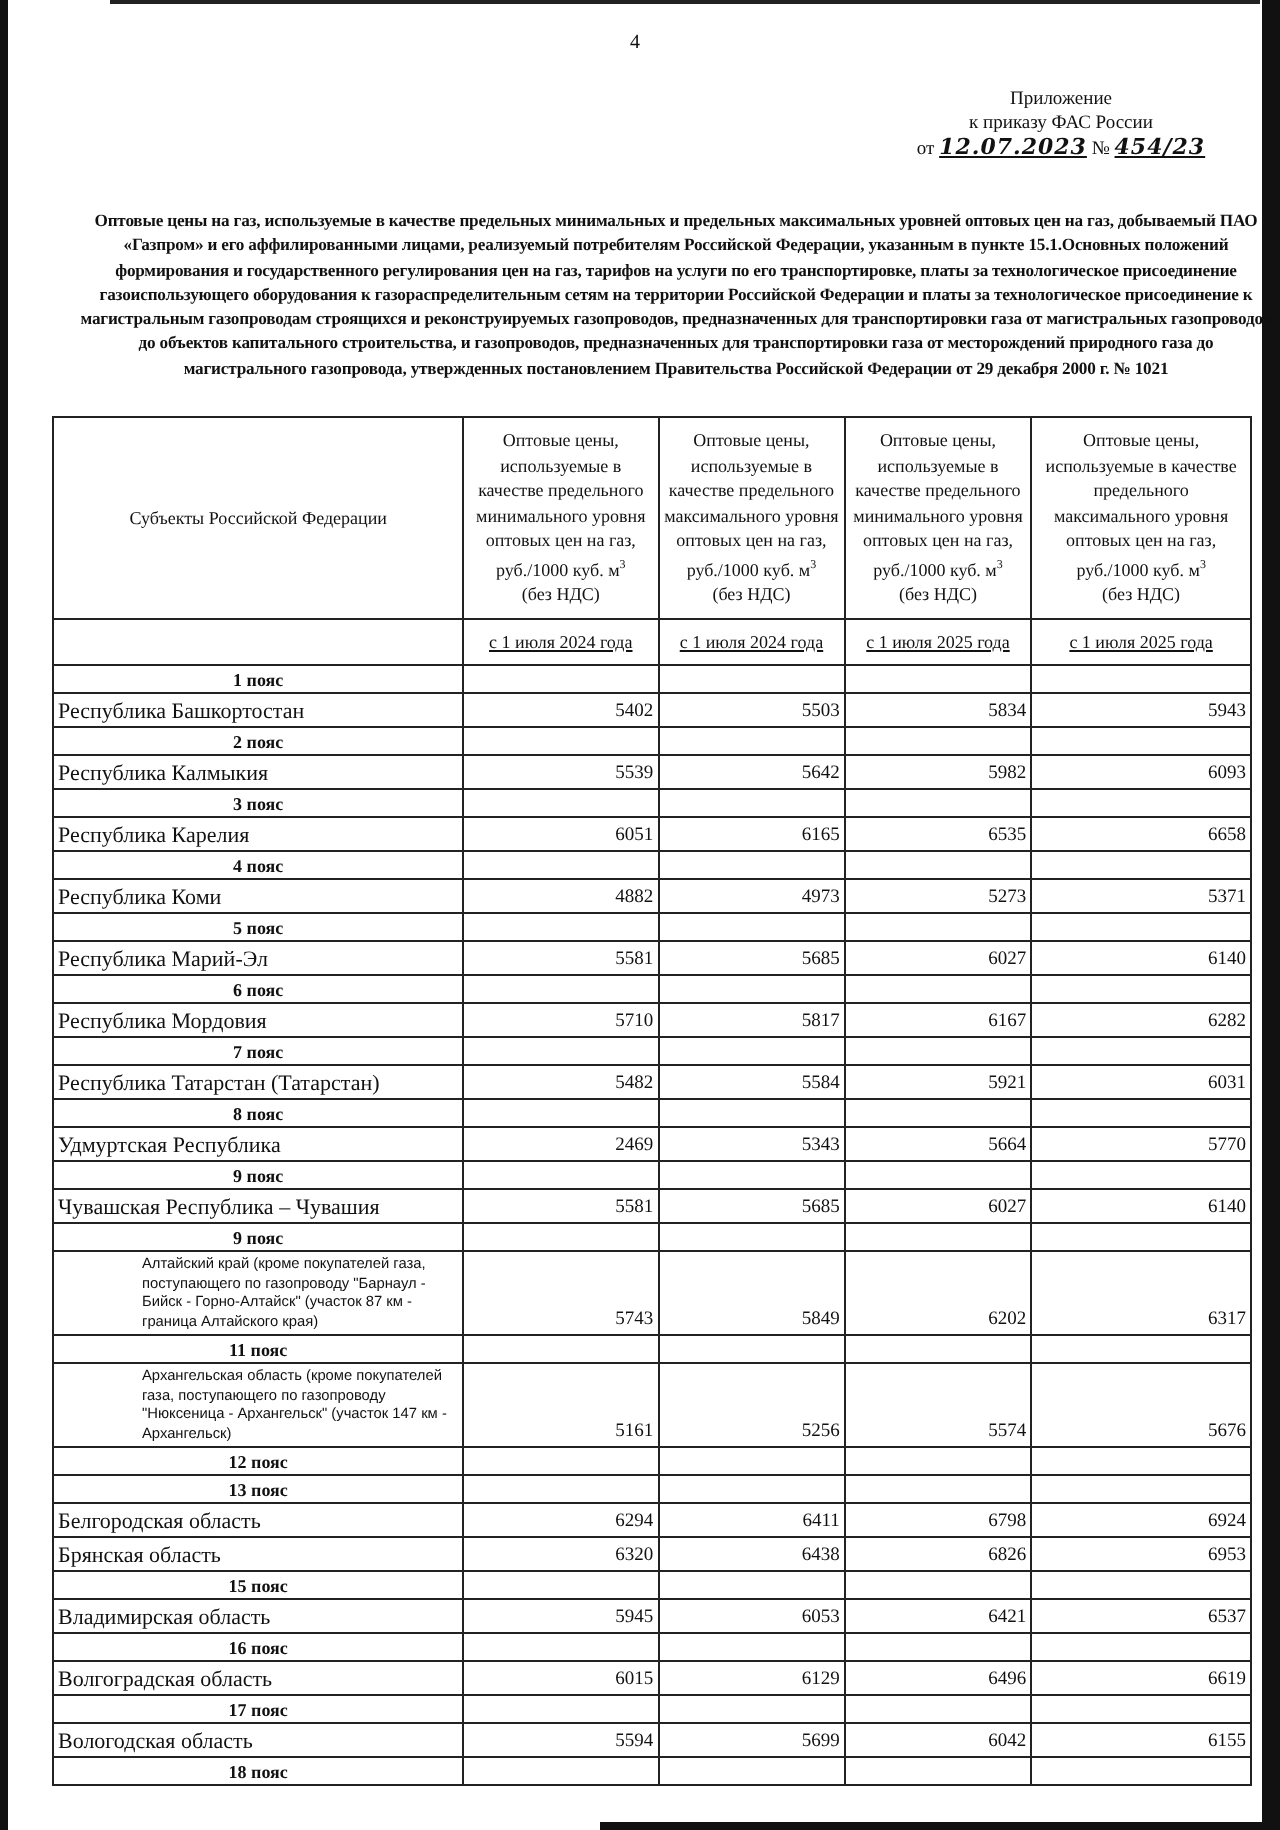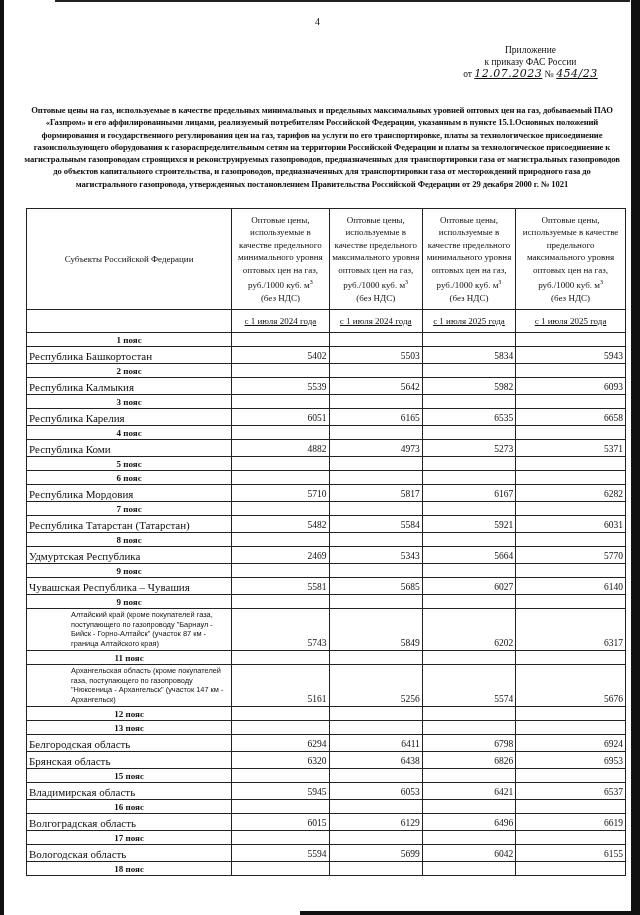--- a/index.html
+++ b/index.html
@@ -5,22 +5,22 @@
   html, body { margin:0; padding:0; }
   body { width:640px; height:915px; background:#ffffff; position:relative; overflow:hidden;
          font-family:"Liberation Serif", "DejaVu Serif", serif; color:#111; }
   .frame-left { position:absolute; left:0; top:0; width:4px; height:915px; background:#111; }
   .frame-right { position:absolute; right:0; top:0; width:9px; height:915px; background:#111; }
   .frame-top { position:absolute; left:55px; top:0; width:575px; height:2px; background:#222; }
   .frame-bottom { position:absolute; left:300px; top:911px; width:340px; height:4px; background:#111; }
   .page-num { position:absolute; left:315px; top:16px; font-size:10px; }
   .appendix { position:absolute; left:448px; top:44px; width:165px; text-align:center; font-size:9.5px; line-height:12px; }
   .order-line { white-space:nowrap; }
-  .hand { font-family:"DejaVu Serif", serif; font-style:italic; font-size:11px; text-decoration:underline; letter-spacing:0.5px; }
-  .title { position:absolute; left:24px; top:104px; width:596px; text-align:center; font-weight:bold;
+  .hand { font-family:"DejaVu Serif", serif; font-style:italic; font-size:11px; text-decoration:underline; letter-spacing:0.5px;font-weight:bold; }
+  .title { position:absolute; left:40px; top:104px; width:596px; text-align:center; font-weight:bold;
            font-size:8.6px; line-height:12.3px; letter-spacing:-0.1px; }
   table.prices { position:absolute; left:26px; top:208px; width:600px; border-collapse:collapse; table-layout:fixed; }
   table.prices td, table.prices th { border:1px solid #222; padding:0 2px; font-size:9px; font-weight:normal; }
   table.prices th { text-align:center; vertical-align:middle; line-height:12.5px; }
   .c0 { width:198px; } .c1 { width:94px; } .c2 { width:90px; } .c3 { width:90px; } .c4 { width:106px; }
   tr.head th { height:100px; }
   tr.date td { height:22px; text-align:center; font-size:9px;text-decoration:underline; }
   tr.zone td { height:13px; line-height:12px; }
   tr.zone td.zlabel { text-align:center; font-weight:bold; font-size:9px;margin-top:38px; }
   tr.reg td { height:16px; line-height:14px; }
@@ -134,20 +134,27 @@
         <td class="val">5273</td>
         <td class="val">5371</td>
       </tr>
       <tr class="zone">
         <td class="zlabel">5 пояс</td>
         <td></td>
         <td></td>
         <td></td>
         <td></td>
       </tr>
+      <tr class="reg">
+        <td class="rname">Республика Марий-Эл</td>
+        <td class="val">5581</td>
+        <td class="val">5685</td>
+        <td class="val">6027</td>
+        <td class="val">6140</td>
+      </tr>
       <tr class="zone">
         <td class="zlabel">6 пояс</td>
         <td></td>
         <td></td>
         <td></td>
         <td></td>
       </tr>
       <tr class="reg">
         <td class="rname">Республика Мордовия</td>
         <td class="val">5710</td>

